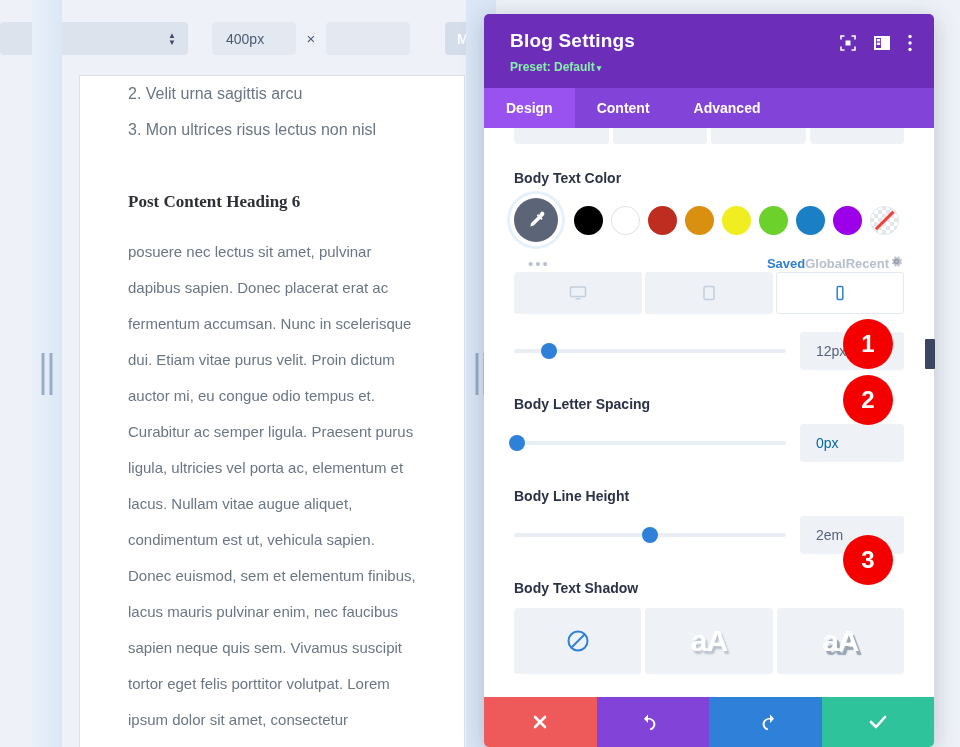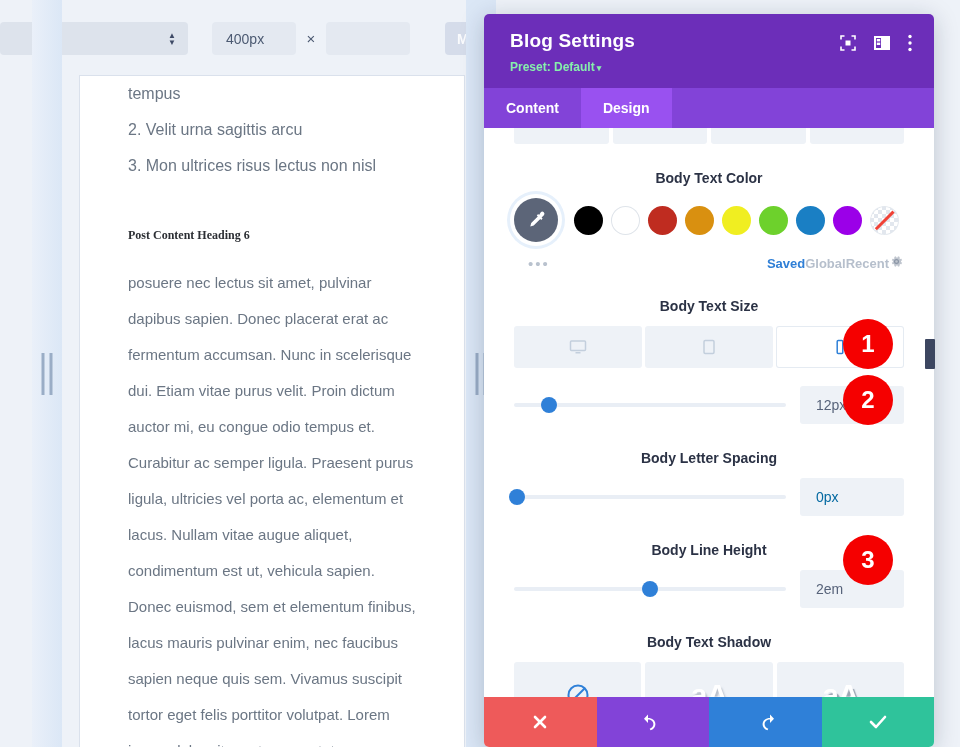--- a/index.html
+++ b/index.html
@@ -48,21 +48,21 @@
   .sheet {
     position: absolute; left: 80px; top: 76px; width: 384px; height: 671px;
     background: #ffffff;
     box-shadow: 0 0 0 1px rgba(180,195,215,.35);
   }
   .sheet-inner { padding: 0 48px; }
   .sheet-clip { position: absolute; left: 80px; top: 76px; width: 384px; height: 671px; overflow: hidden; }
   .sheet-list { color: #6b7684; font-size: 16px; line-height: 36px; }
   .sheet-h6 {
     color: #2c2f34; font-family: "Liberation Serif", serif;
-    font-weight: bold; font-size: 12px; margin-top: 44px;
+    font-weight: bold; font-size: 17px; margin-top: 44px;
   }
   .sheet-p {
     color: #6b7684; font-size: 15px; line-height: 36px;
     margin-top: 22px;
   }
 
   
   .rail {
     position: absolute; top: 0; height: 747px; width: 30px;
     background: linear-gradient(to right, #eaf0f9, #dbe7f6);
@@ -99,21 +99,20 @@
   .tabs { background: #8243d8; display: flex; height: 40px; }
   .tab {
     padding: 0 22px; display: flex; align-items: center;
     color: #fff; font-size: 14px; font-weight: bold; cursor: pointer;
   }
   .tab.active { background: #9951f0; }
 
   .modal-body {
     flex: 1; overflow: hidden; position: relative; background: #fff;
     padding: 0 30px;
-    text-align: center;
   }
   .scroll-inner { position: absolute; left: 30px; right: 30px; top: -28px; }
 
   .align-row { display: flex; gap: 4px; }
   .align-btn {
     flex: 1; height: 44px; background: #eef2f7; border-radius: 3px;
     display: flex; flex-direction: column; align-items: center; justify-content: center; gap: 4px;
   }
 
   .field-label {
@@ -224,21 +223,20 @@
     </div>
     <div class="tb-field value">400px</div>
     <div class="tb-x">×</div>
     <div class="tb-field blank"></div>
   </div>
   <div class="tb-mak">Mak</div>
 
   <div class="sheet"></div>
   <div class="sheet-clip">
     <div class="sheet-inner">
-      <div class="sheet-list cut">tempus</div>
       <div class="sheet-list">2. Velit urna sagittis arcu</div>
       <div class="sheet-list">3. Mon ultrices risus lectus non nisl</div>
       <div class="sheet-h6">Post Content Heading 6</div>
       <div class="sheet-p">posuere nec lectus sit amet, pulvinar dapibus sapien. Donec placerat erat ac fermentum accumsan. Nunc in scelerisque dui. Etiam vitae purus velit. Proin dictum auctor mi, eu congue odio tempus et. Curabitur ac semper ligula. Praesent purus ligula, ultricies vel porta ac, elementum et lacus. Nullam vitae augue aliquet, condimentum est ut, vehicula sapien. Donec euismod, sem et elementum finibus, lacus mauris pulvinar enim, nec faucibus sapien neque quis sem. Vivamus suscipit tortor eget felis porttitor volutpat. Lorem ipsum dolor sit amet, consectetur adipiscing elit.</div>
     </div>
   </div>
 
   <div class="rail left">
     <span class="grip">
         <i></i>
@@ -282,22 +280,23 @@
           <svg width="4" height="18" viewBox="0 0 4 18">
               <circle cx="2" cy="2.5" r="1.7" fill="#fff"></circle>
               <circle cx="2" cy="9" r="1.7" fill="#fff"></circle>
               <circle cx="2" cy="15.5" r="1.7" fill="#fff"></circle>
             </svg>
         </span>
       </div>
     </div>
 
     <div class="tabs">
+      <div class="tab active">Design</div>
       <div class="tab">Content</div>
-      <div class="tab active">Design</div>
+      <div class="tab">Advanced</div>
     </div>
 
     <div class="modal-body">
       <div class="scroll-inner">
 
         <div class="align-row">
           <div class="align-btn"></div>
           <div class="align-btn"></div>
           <div class="align-btn"></div>
           <div class="align-btn"></div>
@@ -328,21 +327,20 @@
             <span>Recent</span>
             <span class="gear">
               <svg width="15" height="15" viewBox="0 0 16 16">
                   <path fill="#8b96a6" d="M8 5.3A2.7 2.7 0 108 10.7 2.7 2.7 0 008 5.3zm0 4.1a1.4 1.4 0 110-2.8 1.4 1.4 0 010 2.8z"></path>
                   <path fill="#8b96a6" d="M14 9.1l-1.2-.4a4.9 4.9 0 000-1.4l1.2-.4-.7-1.9-1.2.4a5 5 0 00-1-1l.4-1.2-1.9-.7-.4 1.2a4.9 4.9 0 00-1.4 0L7.4 2.5l-1.9.7.4 1.2a5 5 0 00-1 1l-1.2-.4-.7 1.9 1.2.4a4.9 4.9 0 000 1.4l-1.2.4.7 1.9 1.2-.4a5 5 0 001 1l-.4 1.2 1.9.7.4-1.2a4.9 4.9 0 001.4 0l.4 1.2 1.9-.7-.4-1.2a5 5 0 001-1l1.2.4.7-1.9z" opacity=".55"></path>
                 </svg>
             </span>
           </span>
         </div>
 
-        <div class="field-label">Body Text Size</div>
         <div class="device-row">
           <div class="device-btn">
             <svg width="18" height="18" viewBox="0 0 18 18">
                 <rect x="1.5" y="3" width="15" height="9.5" rx="1" fill="none" stroke="#c3cfdd" stroke-width="1.5"></rect>
                 <rect x="6.5" y="14" width="5" height="1.5" fill="#c3cfdd"></rect>
               </svg>
           </div>
           <div class="device-btn">
             <svg width="18" height="18" viewBox="0 0 18 18">
                 <rect x="4" y="2.5" width="10" height="13" rx="1.2" fill="none" stroke="#c3cfdd" stroke-width="1.5"></rect>

